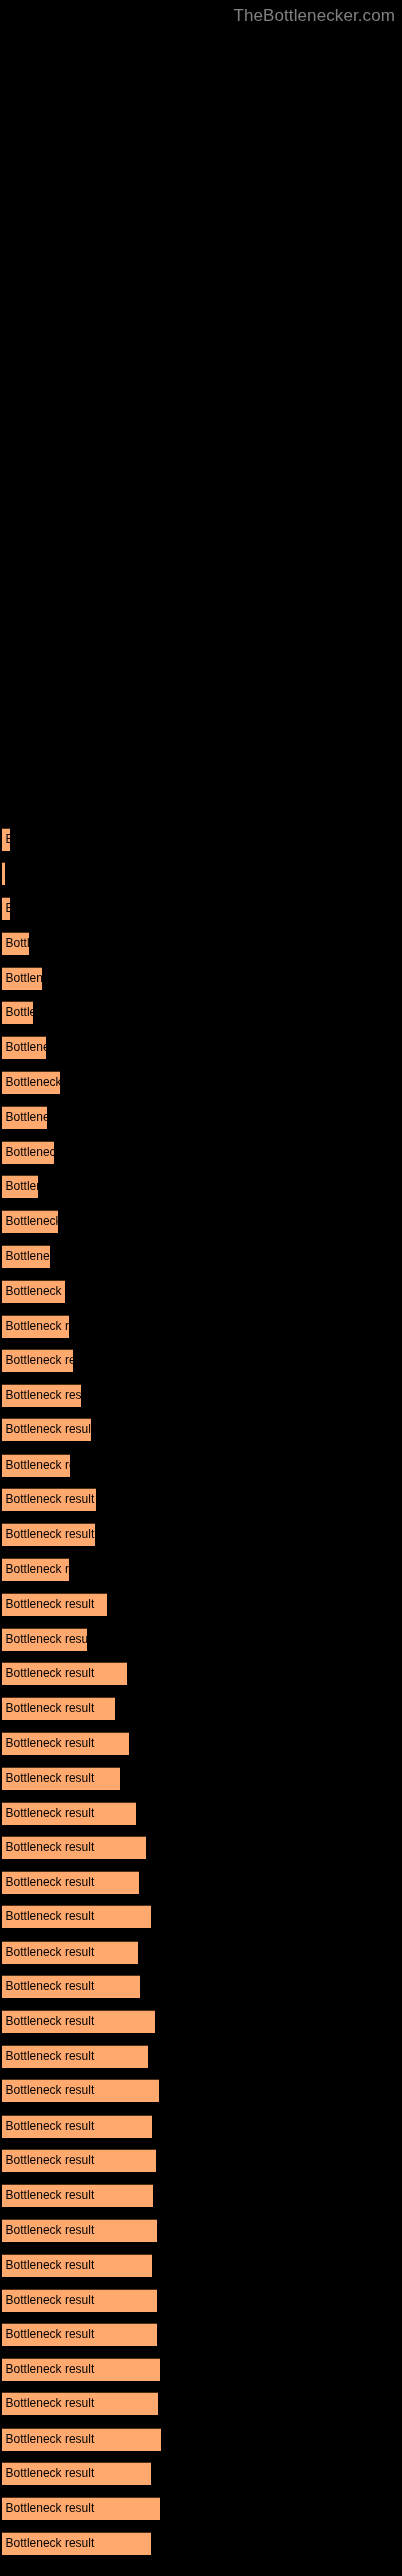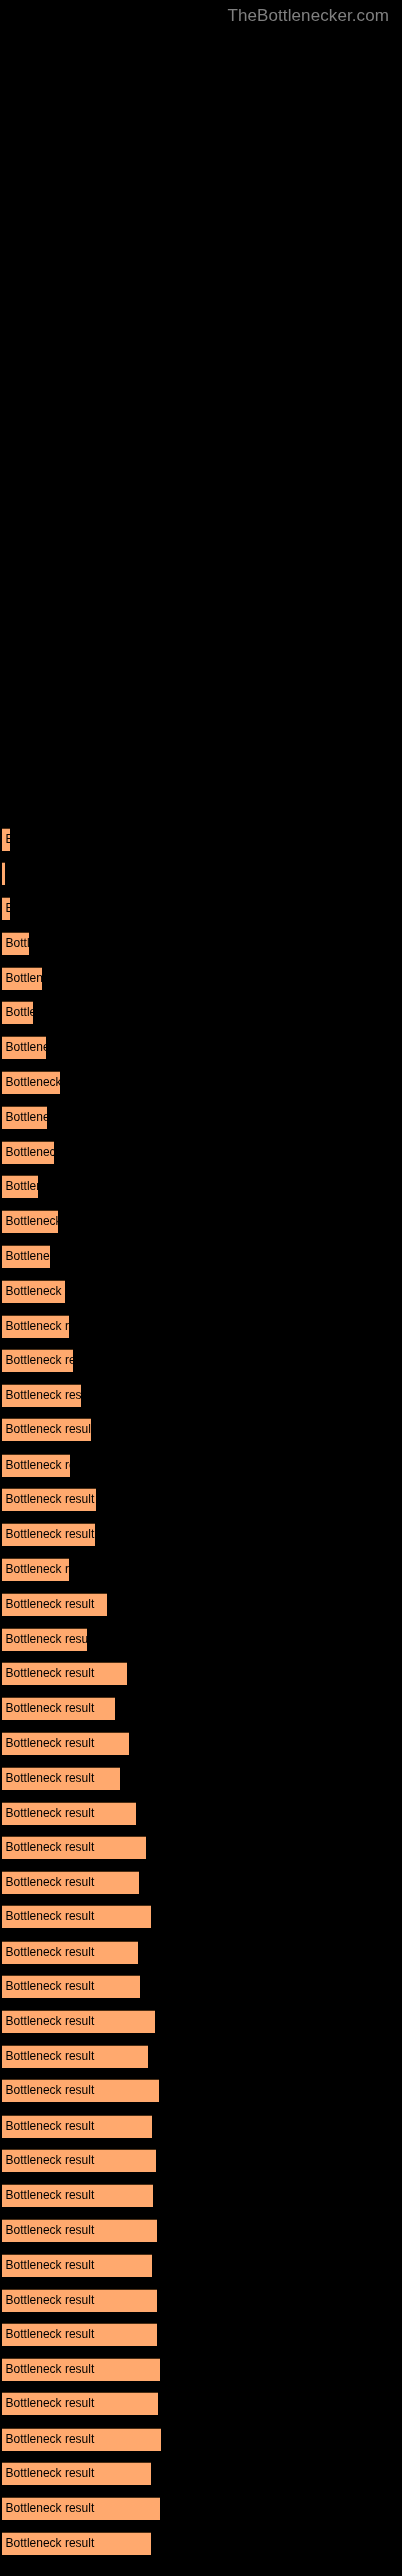--- a/index.html
+++ b/index.html
@@ -25,21 +25,21 @@
   }
 
   
   #site-header {
     position: absolute;
     top: 0;
     left: 0;
     width: 403px;
     height: 35px;
     box-sizing: border-box;
-    padding-right: 14px;
+    padding-right: 8px;
     display: flex;
     align-items: flex-start;
     justify-content: flex-end;
     text-align: right;
   }
   #site-brand {
     font-family: "Liberation Sans", sans-serif;
     font-size: 17px;
     line-height: 21px;
     letter-spacing: 0.1px;

